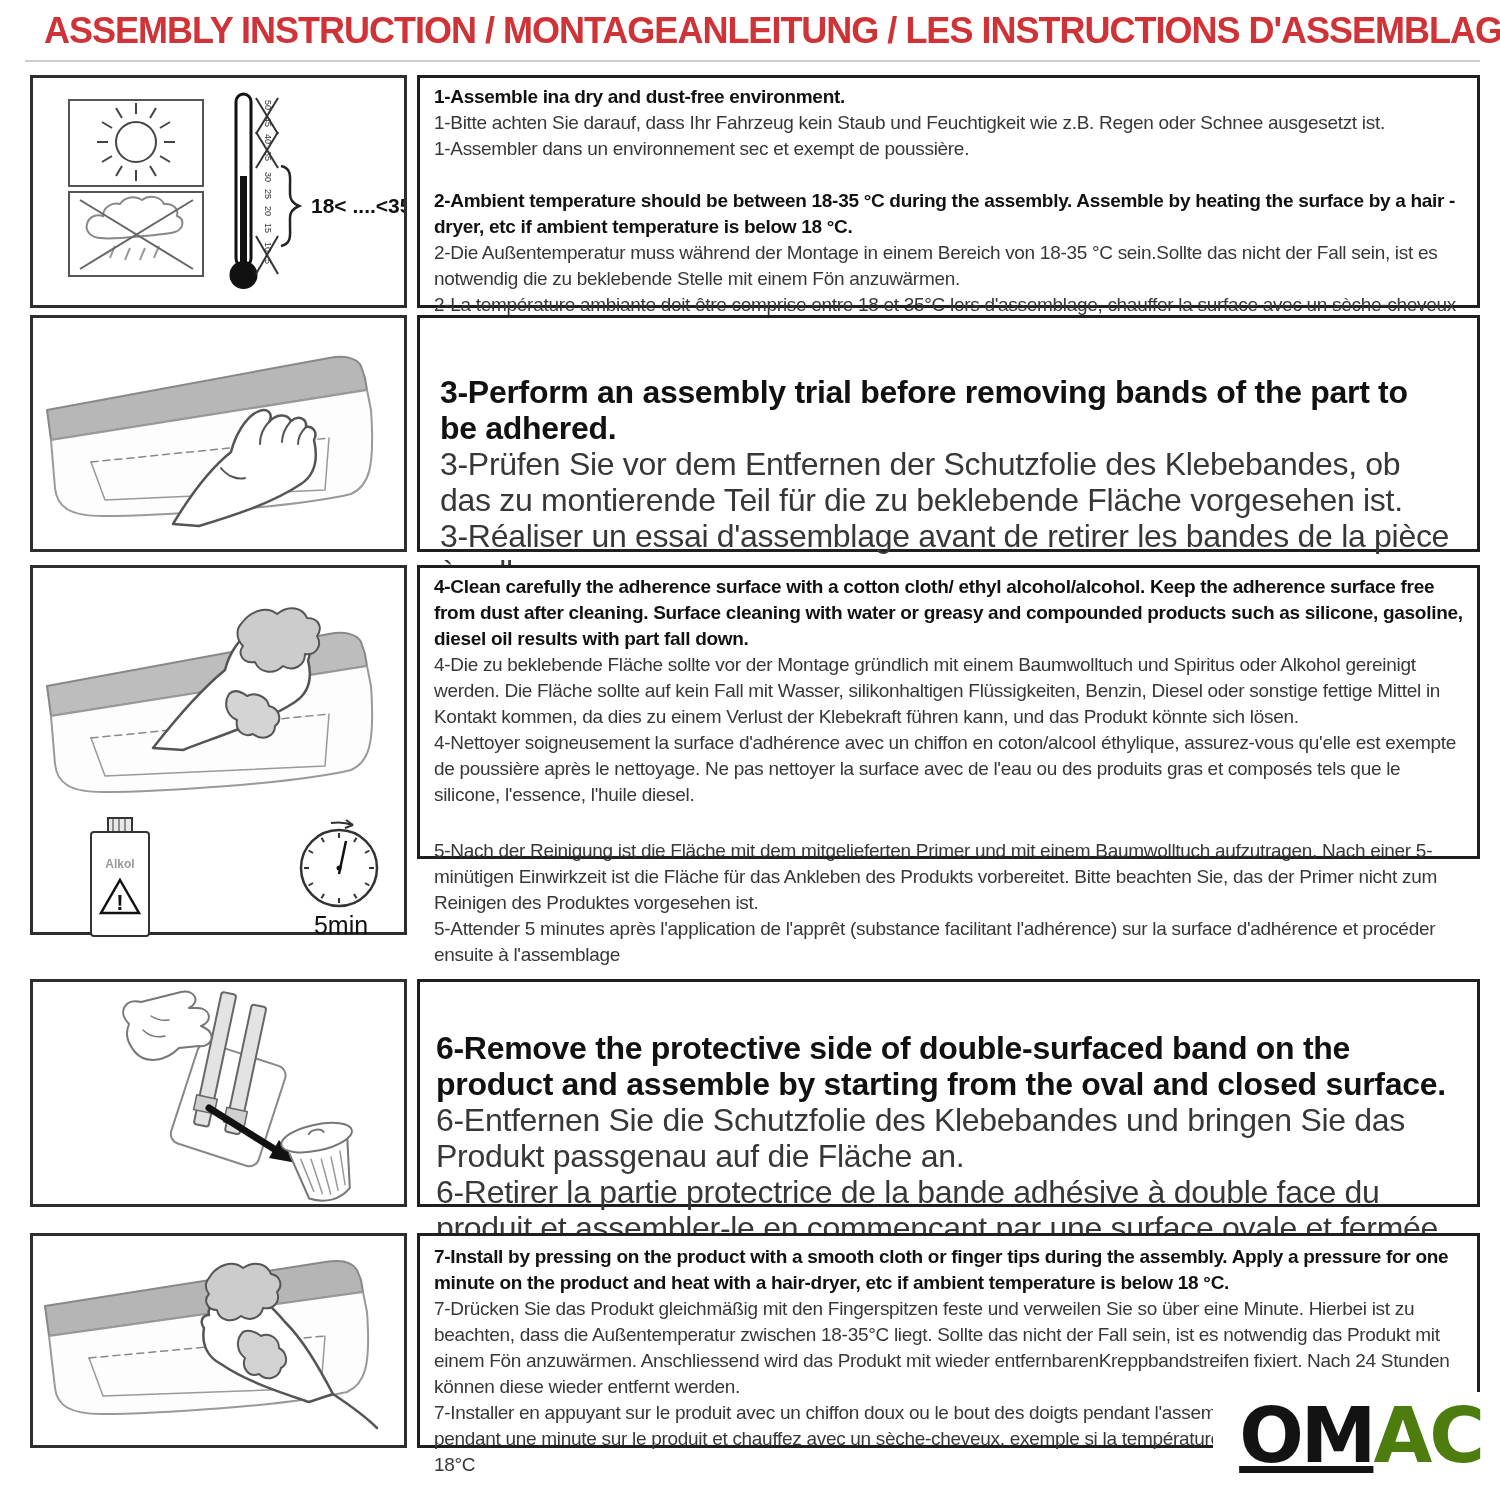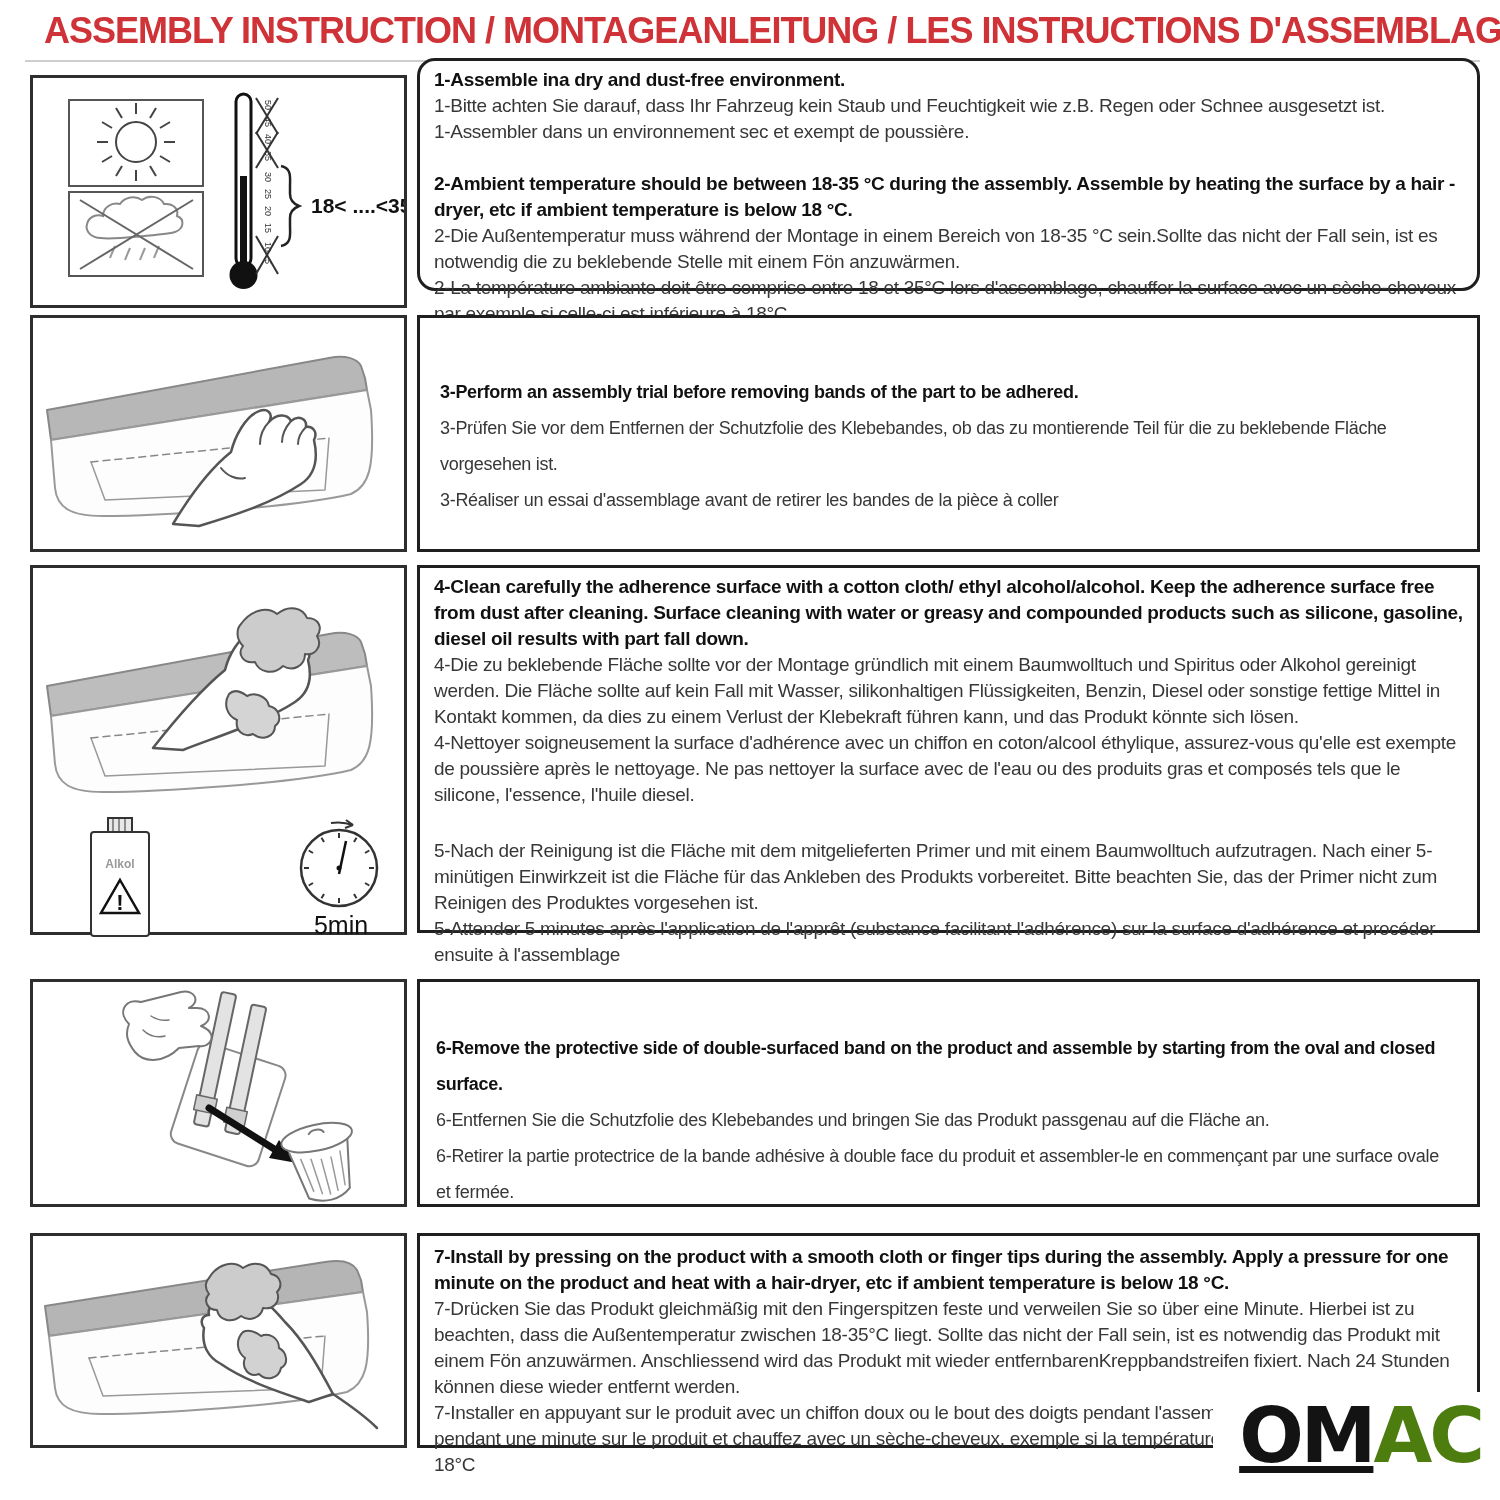--- a/index.html
+++ b/index.html
@@ -17,21 +17,21 @@
     position:absolute;left:30px;width:377px;background:#fff;
     border:3px solid #2e2e2e;box-sizing:border-box;
   }
   .textbox{
     position:absolute;left:417px;width:1063px;background:#fff;
     border:3px solid #1f1f1f;box-sizing:border-box;
   }
   .textbox p{margin:0;color:#373737;}
   .textbox p.b{color:#111;font-weight:bold;}
   .small-text p{font-size:19px;line-height:26px;letter-spacing:-0.3px;}
-  .big-text p{font-size:18px;line-height:36px;letter-spacing:-0.3px;}
+  .big-text p{font-size:32px;line-height:36px;letter-spacing:-0.3px;}
   .sp26{height:26px;}
   .sp30{height:30px;}
   .pad-sm{padding:6px 12px 6px 14px;}
   .pad-sm5{padding:8px 12px 0 14px;}
   .pad-big2{padding:56px 24px 6px 20px;}
   .pad-big4{padding:48px 24px 6px 16px;}
   svg{display:block;}
   .logo{
     position:absolute;top:1392px;right:16px;background:#fff;
     padding:6px 2px 10px 26px;line-height:1;
@@ -106,21 +106,21 @@
         <line x1="223" y1="54" x2="245" y2="90"></line>
           <line x1="245" y1="54" x2="223" y2="90"></line>
         <line x1="223" y1="158" x2="245" y2="196"></line>
           <line x1="245" y1="158" x2="223" y2="196"></line>
       </g>
       <path d="M248,88 C259,90 257,100 257,108 L257,116 C257,123 261,126 266,128 C261,130 257,133 257,140 L257,148 C257,156 259,166 248,168" fill="none" stroke="#222" stroke-width="2.5"></path>
       <text x="278" y="135" font-size="21" font-weight="bold" fill="#111">18&lt; ....&lt;35 C</text>
     </g>
   </svg>
 </div>
-<div class="textbox small-text pad-sm" style="top:58px;height:233px;border-radius:18px;">
+<div class="textbox small-text pad-sm" style="top:75px;height:233px;">
   <p class="b">1-Assemble ina dry and dust-free environment.</p>
   <p>1-Bitte achten Sie darauf, dass Ihr Fahrzeug kein Staub und Feuchtigkeit wie z.B. Regen oder Schnee ausgesetzt ist.</p>
   <p>1-Assembler dans un environnement sec et exempt de poussière.</p>
   <div class="sp26"></div>
   <p class="b">2-Ambient temperature should be between 18-35 °C  during the assembly. Assemble by heating the surface by a hair -dryer, etc if ambient temperature is below 18 °C.</p>
   <p>2-Die Außentemperatur muss während der Montage in einem Bereich von 18-35 °C  sein.Sollte das nicht der Fall sein, ist es notwendig die zu beklebende Stelle mit einem Fön anzuwärmen.</p>
   <p>2-La température ambiante doit être comprise entre 18 et 35°C lors d'assemblage, chauffer la surface avec un sèche-cheveux par exemple si celle-ci est inférieure à 18°C.</p>
 </div>
 
 <div class="imgbox" style="top:315px;height:237px;">
@@ -181,21 +181,21 @@
           <line y1="-30" y2="-35" transform="rotate(330)"></line>
       </g>
       <line x1="0" y1="6" x2="7" y2="-27" stroke="#111" stroke-width="2.5"></line>
       <circle r="2.5" fill="#111"></circle>
       <path d="M-8,-45 A45,45 0 0 1 14,-43" fill="none" stroke="#333" stroke-width="2"></path>
       <path d="M14,-43 l-7,-5 M14,-43 l-8,3" stroke="#333" stroke-width="2" fill="none"></path>
       <text x="2" y="66" text-anchor="middle" font-size="25" fill="#111">5min</text>
     </g>
   </svg>
 </div>
-<div class="textbox small-text pad-sm" style="top:565px;height:368px;">
+<div class="textbox small-text pad-sm" style="top:565px;height:294px;">
   <p class="b">4-Clean carefully the adherence surface with a cotton cloth/ ethyl alcohol/alcohol. Keep the adherence surface free from dust after cleaning. Surface cleaning with water or greasy and compounded products such as silicone, gasoline, diesel oil results with part fall down.</p>
   <p>4-Die zu beklebende Fläche sollte vor der Montage gründlich mit einem Baumwolltuch und Spiritus oder Alkohol gereinigt werden. Die Fläche sollte auf kein Fall mit Wasser, silikonhaltigen Flüssigkeiten, Benzin, Diesel oder sonstige fettige Mittel in Kontakt kommen, da dies zu einem Verlust der Klebekraft führen kann, und das Produkt könnte sich lösen.</p>
   <p>4-Nettoyer soigneusement la surface d'adhérence avec un chiffon en coton/alcool éthylique, assurez-vous qu'elle est exempte de poussière après le nettoyage. Ne pas nettoyer la surface avec de l'eau ou des produits gras et composés tels que le silicone, l'essence, l'huile diesel.</p>
   <div class="sp30"></div>
   <p>5-Nach der Reinigung ist die Fläche mit dem mitgelieferten Primer und mit einem Baumwolltuch aufzutragen. Nach einer 5-minütigen Einwirkzeit ist die Fläche für das Ankleben des Produkts vorbereitet. Bitte beachten Sie, das der Primer nicht zum Reinigen des Produktes vorgesehen ist.</p>
   <p>5-Attender 5 minutes après l'application de l'apprêt (substance facilitant l'adhérence) sur la surface d'adhérence et procéder ensuite à l'assemblage</p>
 </div>
 
 <div class="imgbox" style="top:979px;height:228px;">
   <svg viewBox="0 0 371 222" width="371" height="222">

